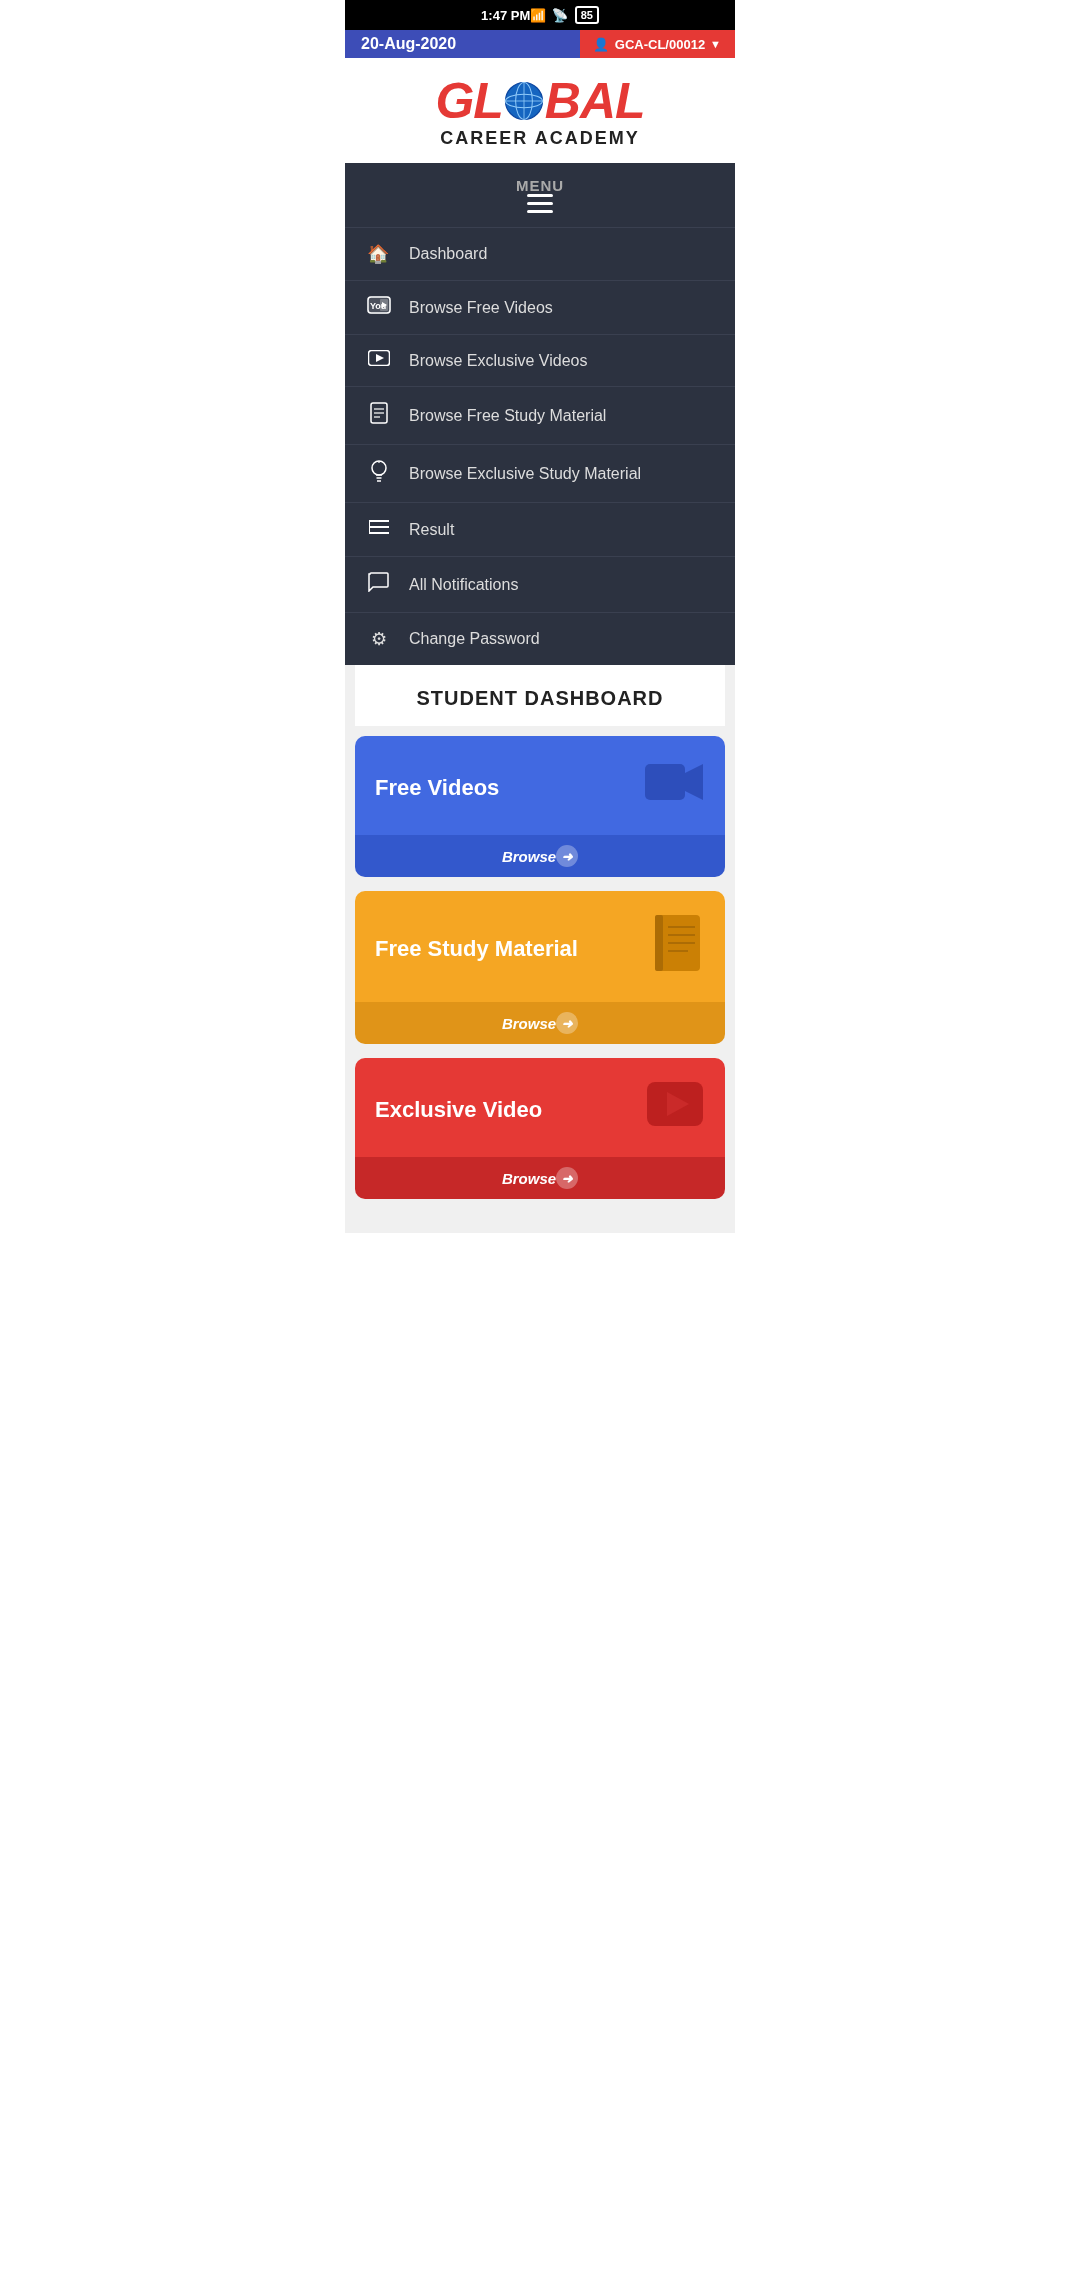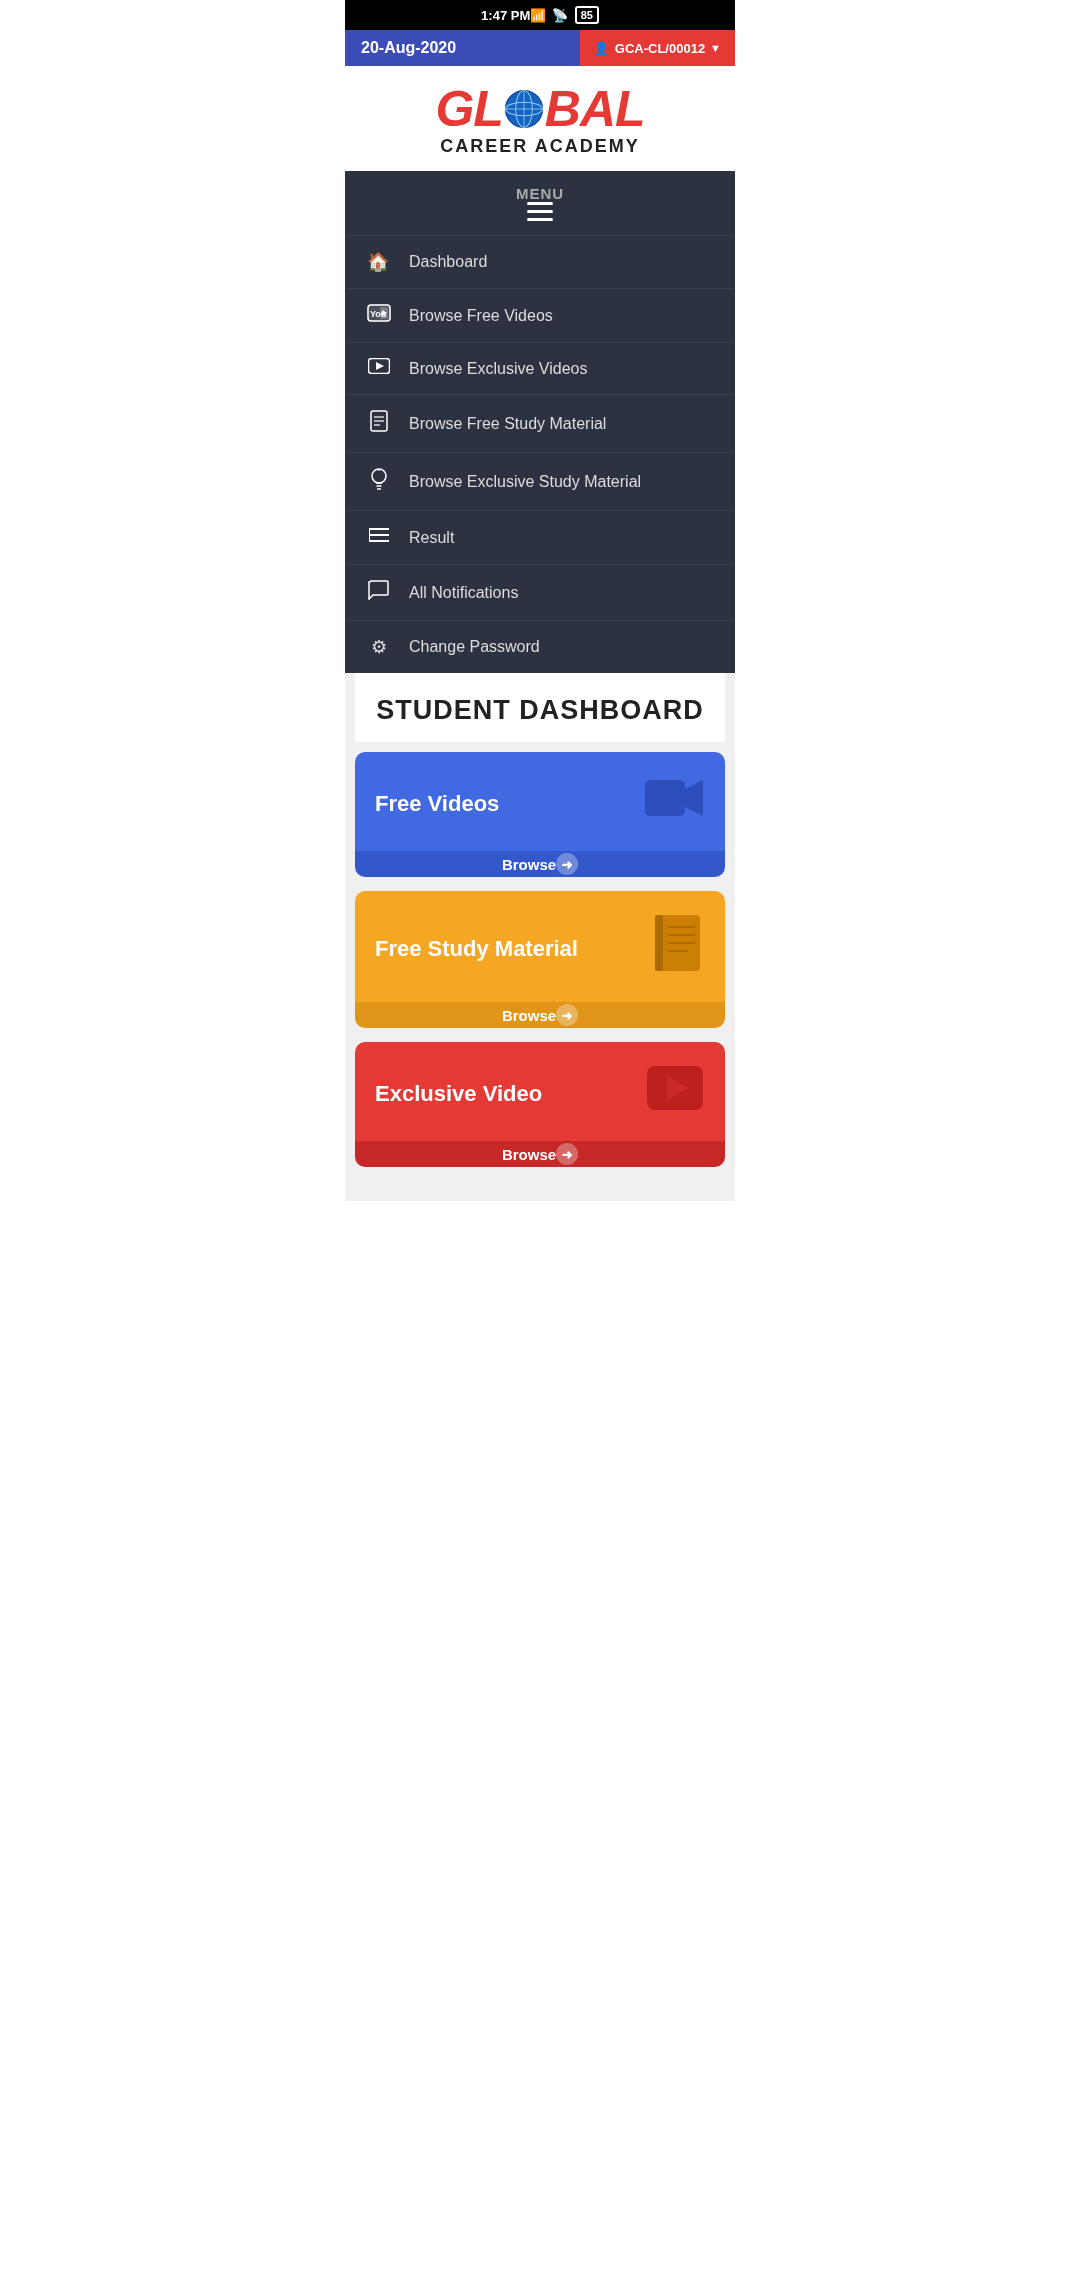--- a/index.html
+++ b/index.html
@@ -37,21 +37,21 @@
       padding: 1px 4px;
       font-size: 11px;
       position: relative;
     }
 
     
     .header-bar {
       display: flex;
       align-items: stretch;
       background: #3d4db7;
-      height: 36px;
+      height: 28px;
     }
     .header-date {
       color: #fff;
       font-size: 16px;
       font-weight: 700;
       display: flex;
       align-items: center;
       padding: 0 16px;
       flex: 1;
     }
@@ -149,21 +149,21 @@
       flex-shrink: 0;
     }
 
     
     .dashboard-section {
       background: #f0f0f0;
       padding: 0 10px 20px;
     }
     .dashboard-title {
       text-align: center;
-      font-size: 27px;
+      font-size: 20px;
       font-weight: 800;
       letter-spacing: 1px;
       padding: 22px 4px 16px;
       color: #222;
       background: #fff;
       margin-bottom: 10px;
     }
 
     
     .card {
@@ -183,28 +183,29 @@
       color: #fff;
     }
     .card-icon {
       font-size: 46px;
       opacity: 0.85;
     }
     .card-browse-btn {
       display: flex;
       align-items: center;
       justify-content: center;
-      padding: 2px;
+      padding: 10px;
       font-size: 15px;
       font-weight: 600;
       color: #fff;
       cursor: pointer;
       border: none;
       width: 100%;
       gap: 0;
+      font-style: italic;
     }
 
     
     .card-blue .card-main { background: #4169e1; }
     .card-blue .card-browse-btn { background: #3358cc; }
     .card-blue .card-icon { color: #2a4ab5; }
 
     
     .card-yellow .card-main { background: #f5a623; }
     .card-yellow .card-browse-btn { background: #e09418; }

